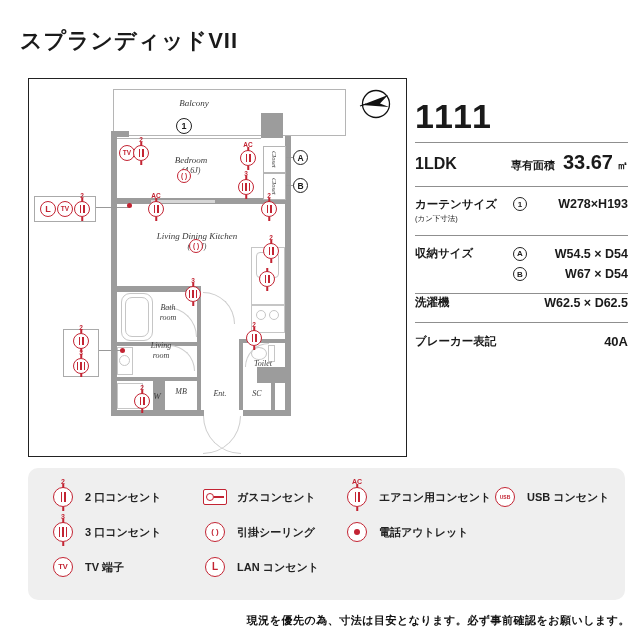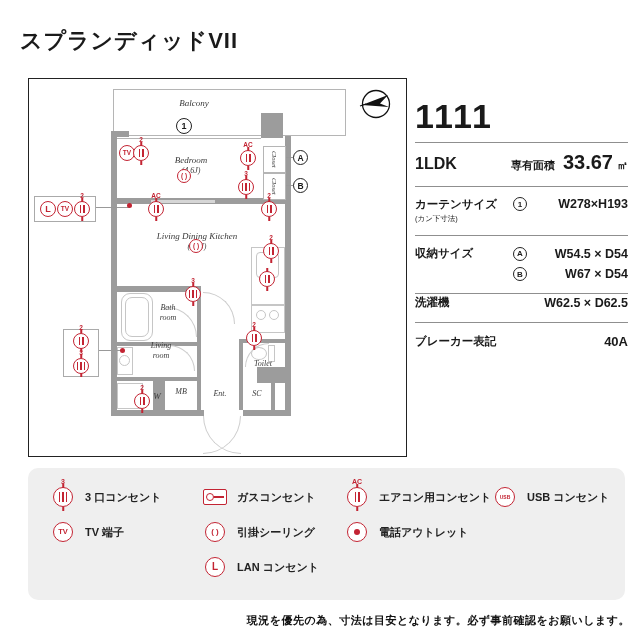--- a/index.html
+++ b/index.html
@@ -341,20 +341,32 @@
     <span class="speclbl">ブレーカー表記</span>
     <span class="specval" style="font-size:13px;">40A</span>
   </div>
 </div>
 
 <div id="legend">
   <div class="lcol lcol1">
     <div class="litem">
       <span class="libox">
           <span class="ric rel lg pl">
+            <span class="num">2</span>
+            <span class="bars">
+              <i></i>
+              <i></i>
+            </span>
+          </span>
+        </span>
+      <span>2 口コンセント</span>
+    </div>
+    <div class="litem">
+      <span class="libox">
+          <span class="ric rel lg pl">
             <span class="num">3</span>
             <span class="bars">
               <i></i>
               <i></i>
               <i></i>
             </span>
           </span>
         </span>
       <span>3 口コンセント</span>
     </div>

